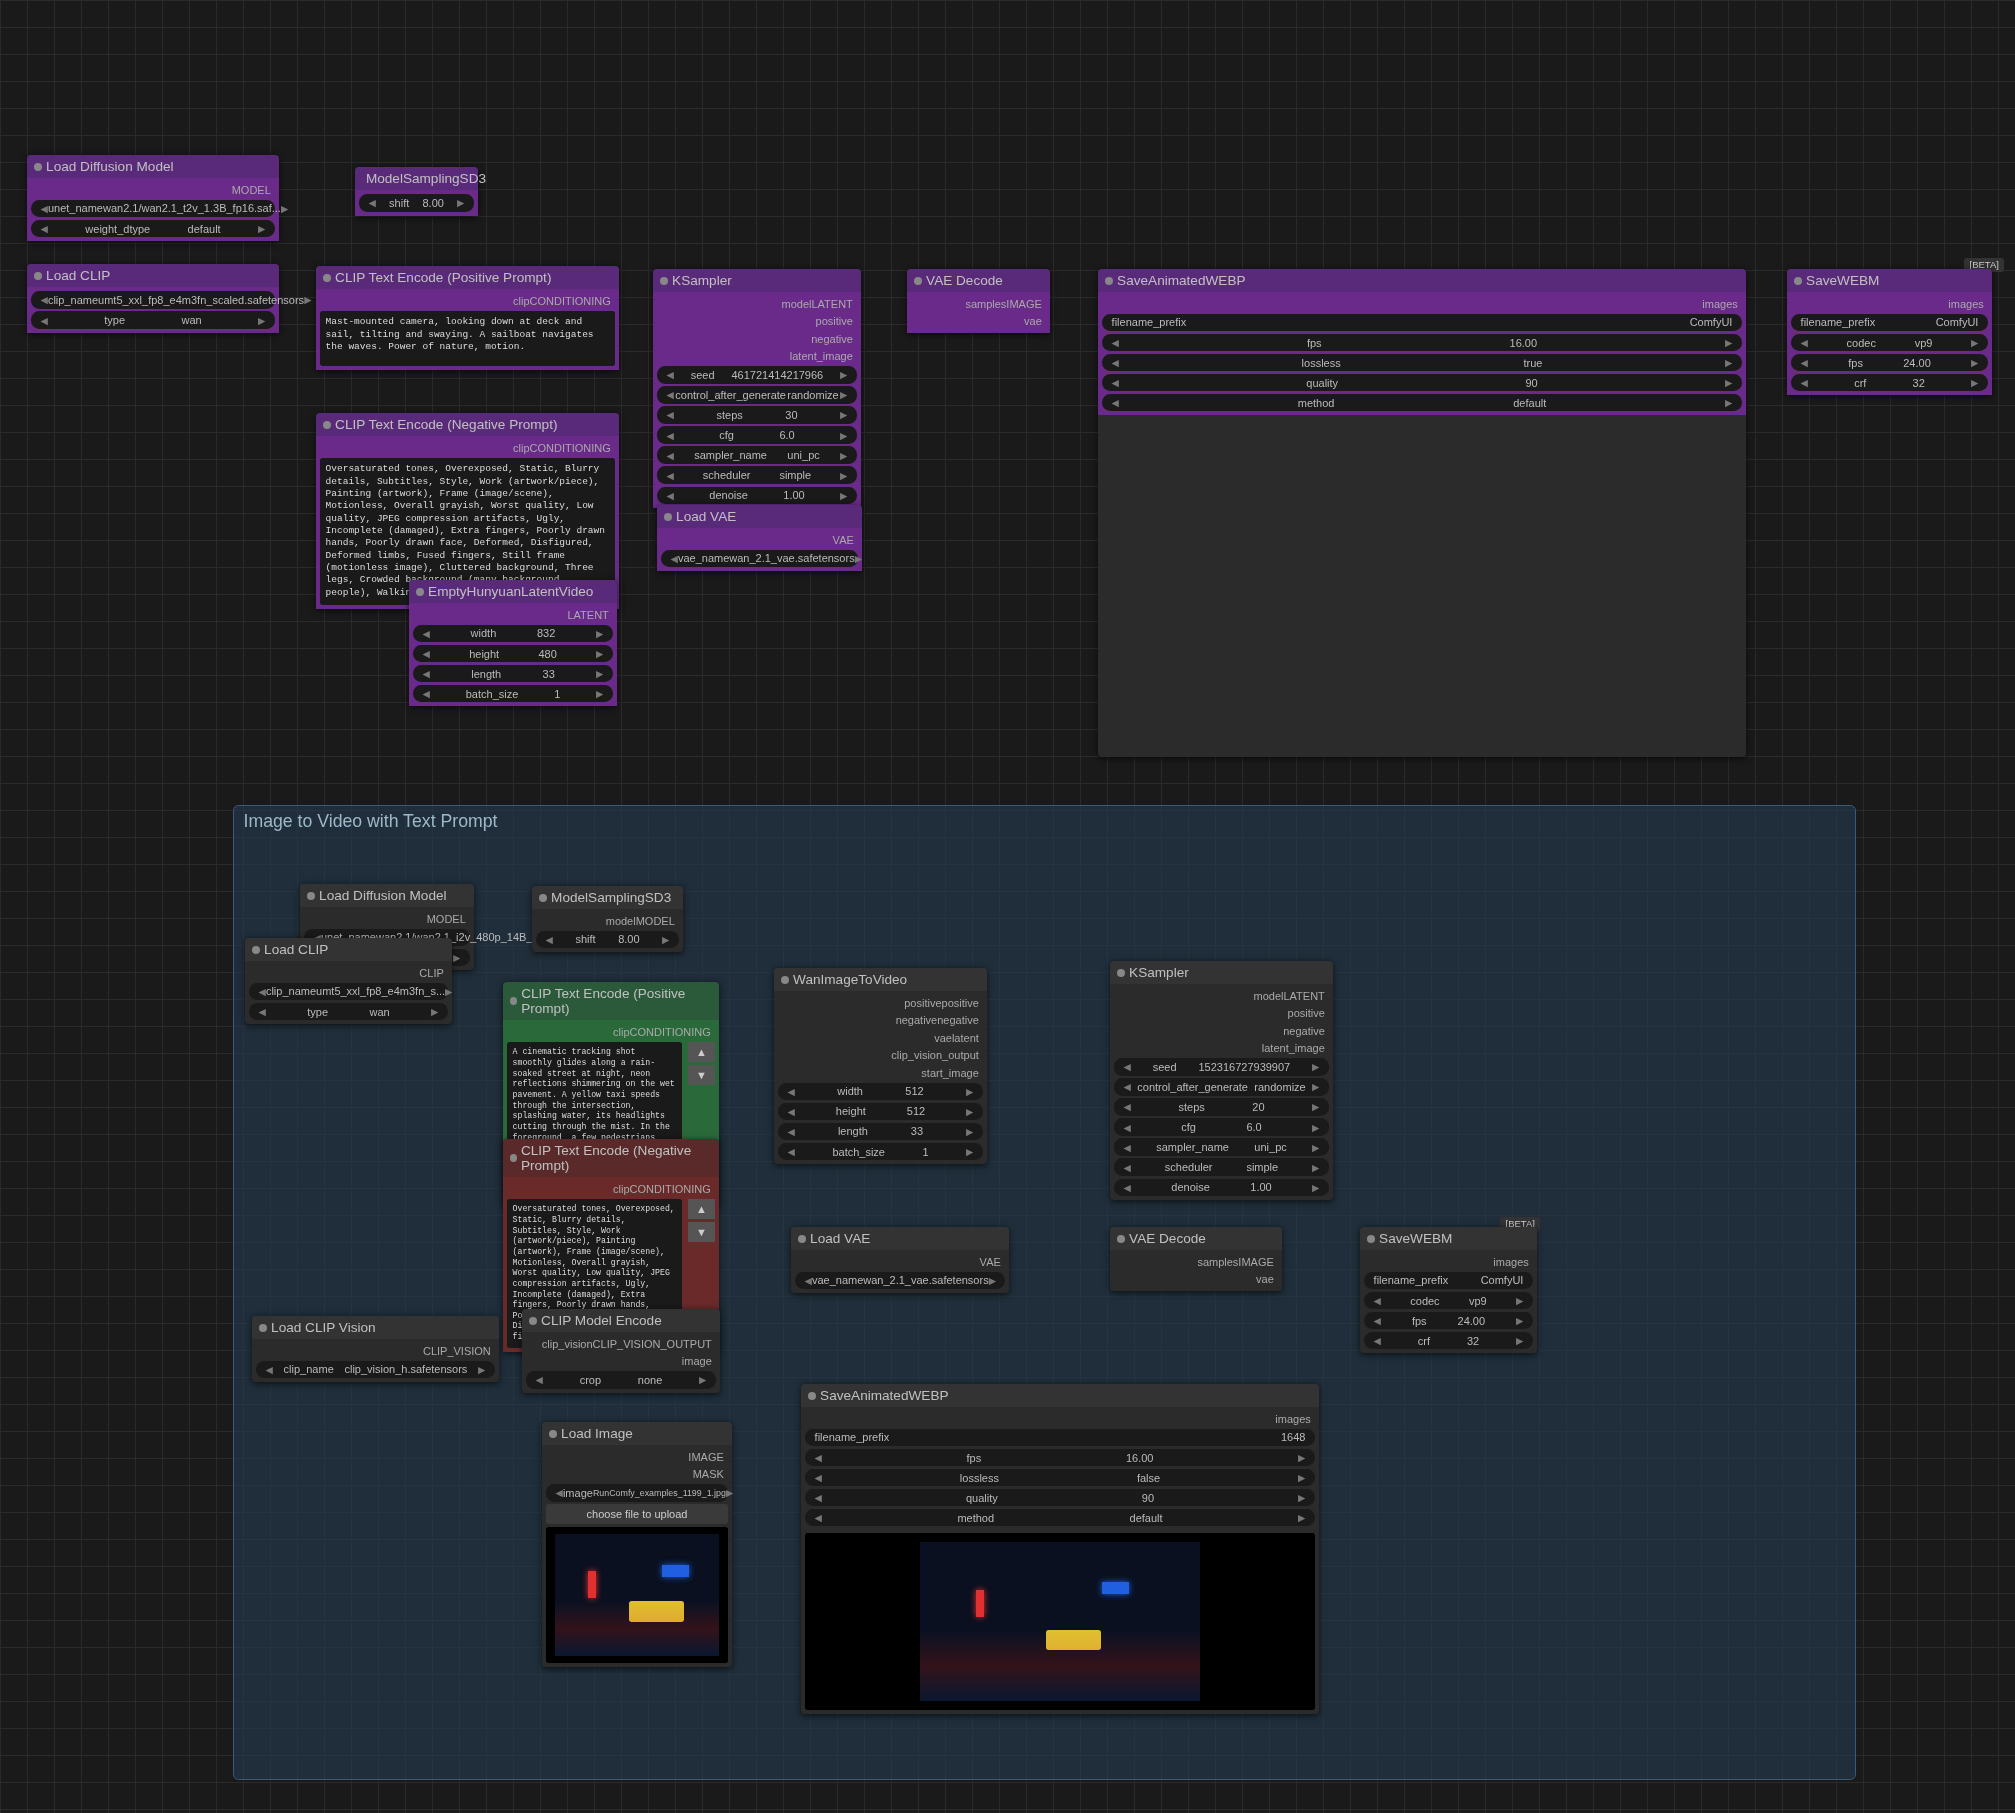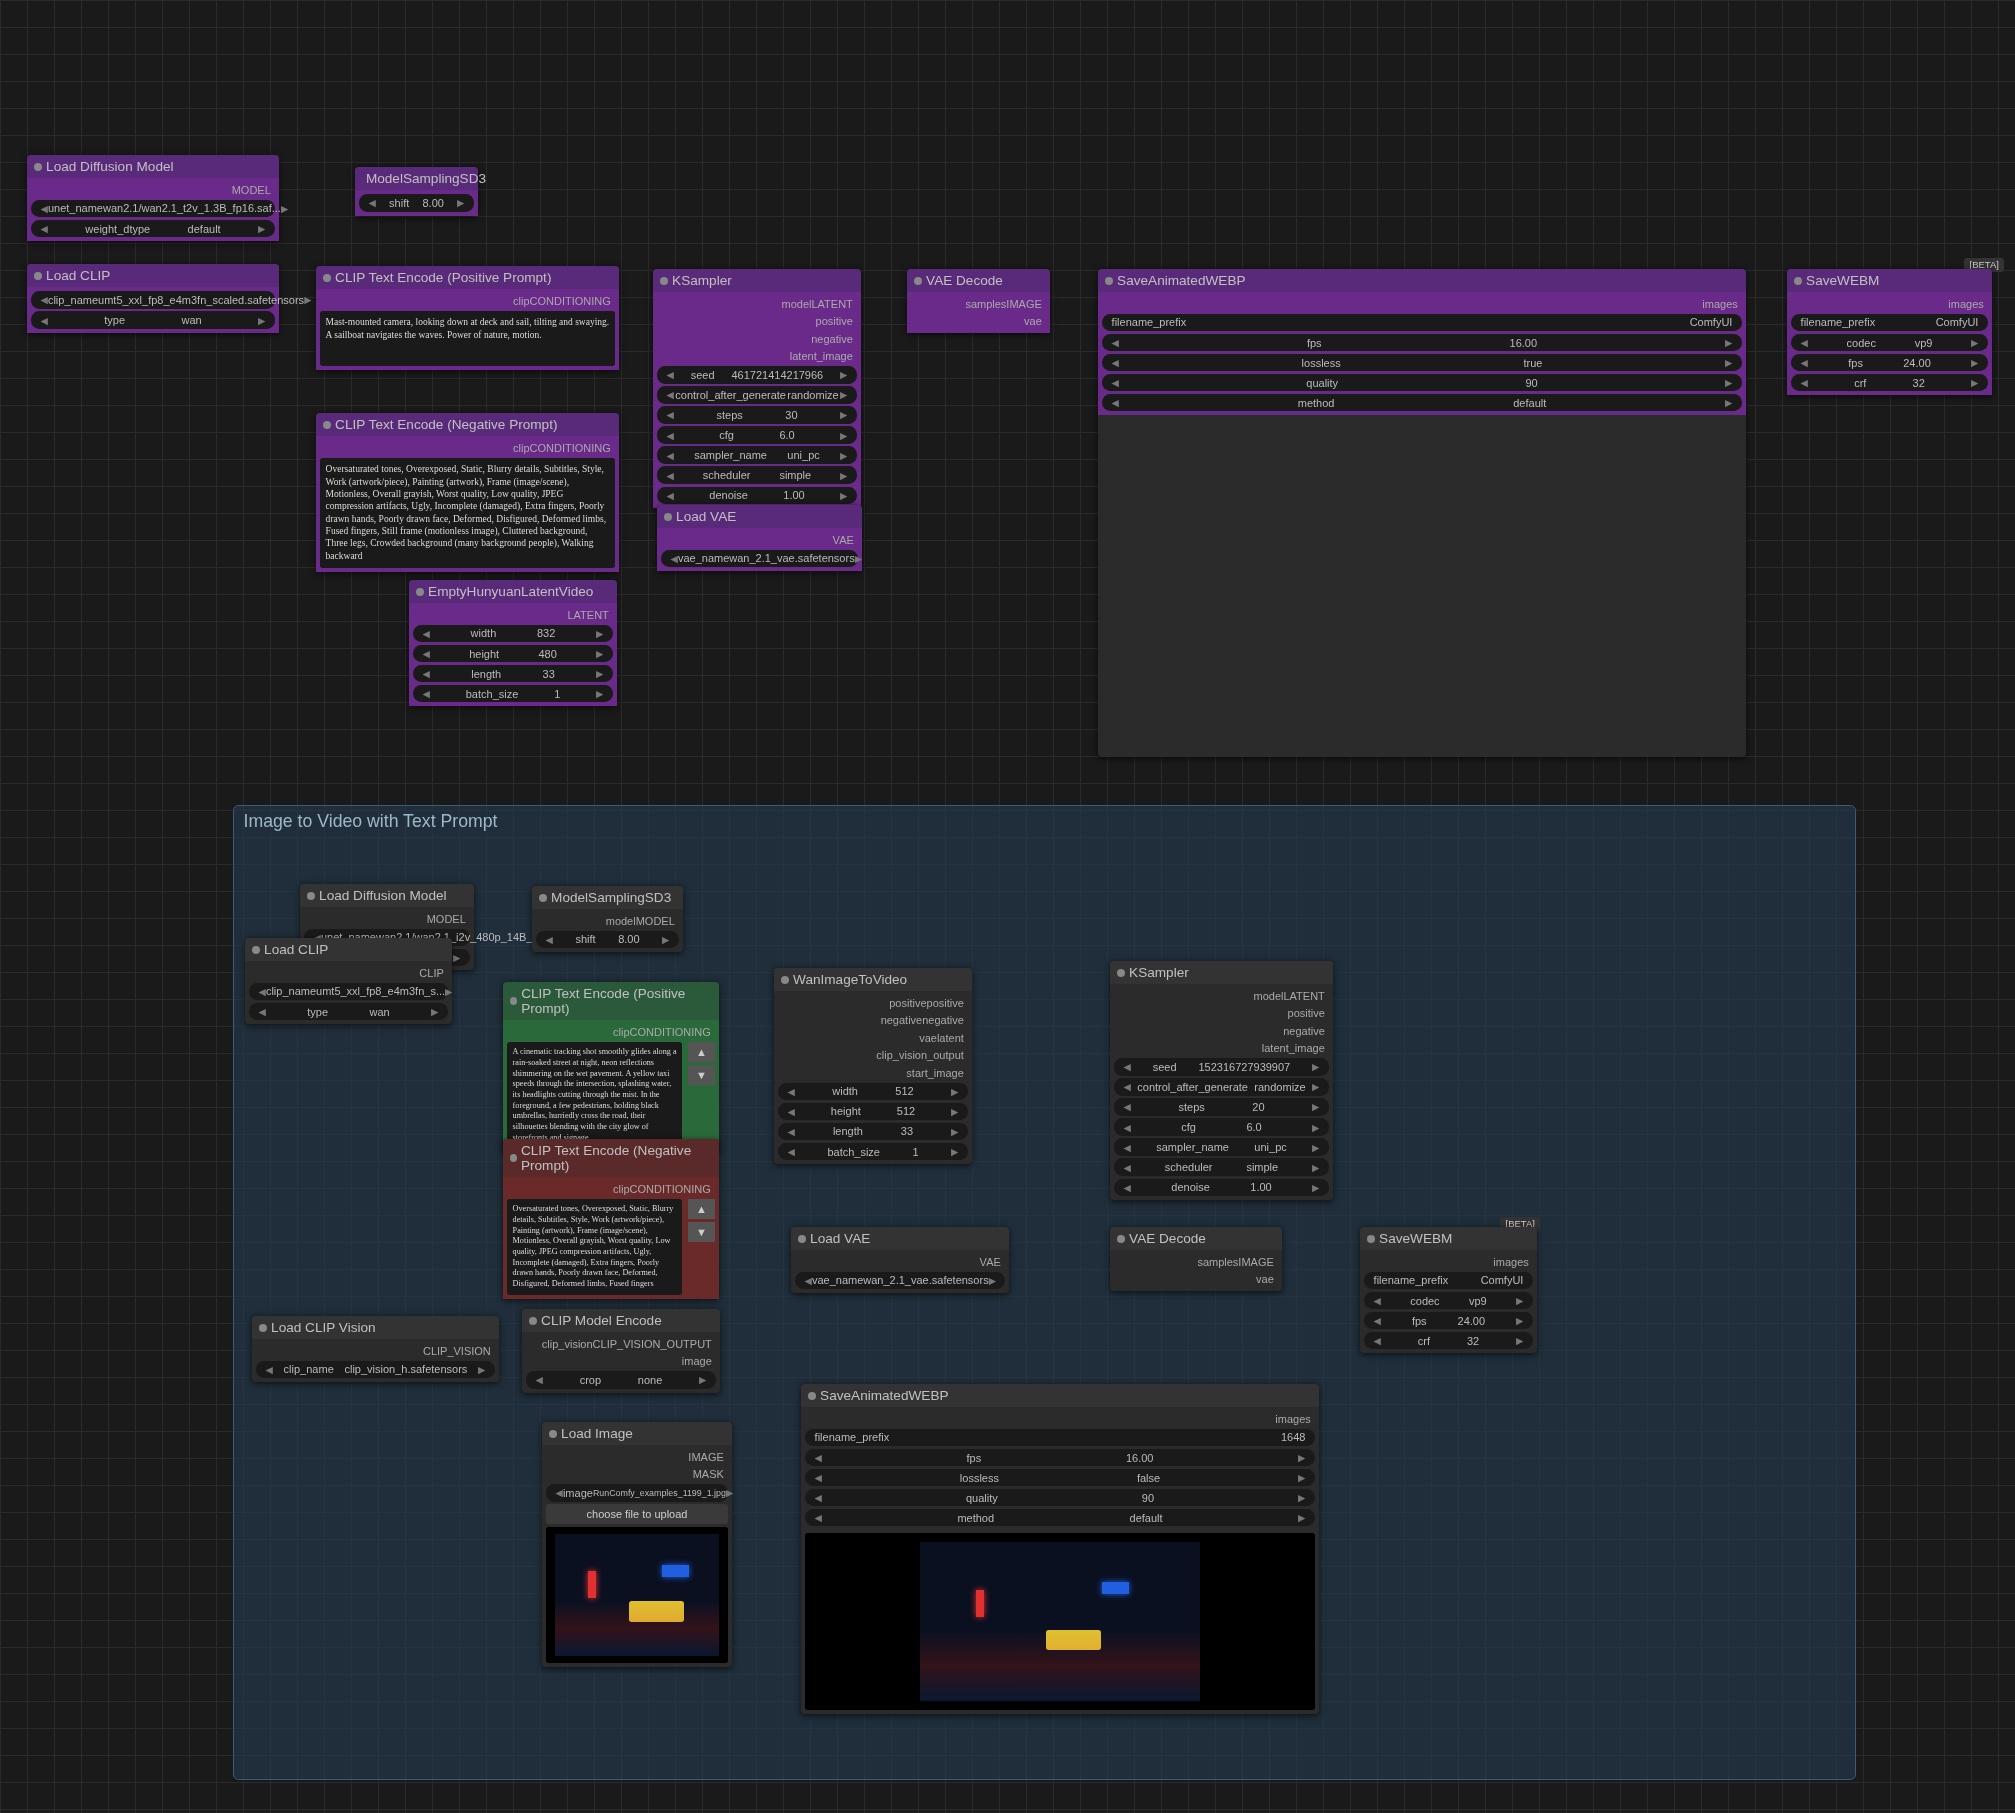--- a/index.html
+++ b/index.html
@@ -15,21 +15,21 @@
 .node.green .hdr{background:#2a5a3a}
 .node.green .body{background:#2a6a3a}
 .node.red .hdr{background:#5a2a2a}
 .node.red .body{background:#6a2a2a}
 .hdr{background:#333;color:#c0c0c0;font-size:13.6px;padding:4.1px 6.8px;border-radius:4.1px 4.1px 0 0;display:flex;align-items:center;gap:4.1px}
 .hdr .bullet{width:8.2px;height:8.2px;border-radius:50%;background:#888}
 .body{padding:4.1px;display:flex;flex-direction:column;gap:2.7px}
 .socket-row{display:flex;justify-content:flex-end;font-size:11px;color:#aaa;padding:1.4px 4.1px}
 .widget{background:#1a1a1a;border-radius:8.2px;padding:2.7px 9.5px;display:flex;justify-content:space-between;align-items:center;font-size:11px;color:#bbb}
 .widget .arrow{color:#777;font-size:9.5px;cursor:pointer}
-.textarea{background:#1a1a1a;color:#ddd;font-size:9.5px;padding:5.5px;font-family:Liberation Serif, serif;border-radius:2.7px;min-height:55px;line-height:1.3;white-space:pre-wrap;word-wrap:break-word}
+.textarea{background:#1a1a1a;color:#ddd;font-size:9.5px;padding:5.5px;font-family:Liberation Mono, monospace;border-radius:2.7px;min-height:55px;line-height:1.3;white-space:pre-wrap;word-wrap:break-word}
 .btn{background:#3a3a3a;color:#ccc;text-align:center;padding:4.1px;border-radius:2.7px;font-size:11px;cursor:pointer}
 .preview{background:#000;height:136px;border-radius:2.7px;display:flex;align-items:center;justify-content:center}
 .preview .scene{width:90%;height:90%;background:linear-gradient(#0a1020 60%,#050505);position:relative;overflow:hidden}
 .preview .neon{position:absolute;top:30%;left:20%;width:8.2px;height:27px;background:#e03030;box-shadow:0 0 6.8px #e03030}
 .preview .neon2{position:absolute;top:25%;left:65%;width:27px;height:12.3px;background:#2060e0;box-shadow:0 0 6.8px #2060e0}
 .preview .taxi{position:absolute;top:55%;left:45%;width:55px;height:20.5px;background:#e0c030;border-radius:2.7px}
 .preview .refl{position:absolute;bottom:0;left:0;right:0;height:45%;background:linear-gradient(transparent,rgba(224,48,48,.2),rgba(32,96,224,.2))}
 .beta{position:absolute;background:#333;color:#ccc;font-size:9.5px;padding:1.4px 5.5px;border-radius:2.7px}
 .arrows{display:flex;flex-direction:column;gap:2.7px;margin-left:5.5px}
 .arrows div{width:27px;height:20.5px;background:#555;display:flex;align-items:center;justify-content:center;color:#ccc;cursor:pointer}
@@ -484,21 +484,21 @@
     <div style="display:flex">
       <div class="textarea" style="flex:1;font-size:8.2px;min-height:89px">Oversaturated tones, Overexposed, Static, Blurry details, Subtitles, Style, Work (artwork/piece), Painting (artwork), Frame (image/scene), Motionless, Overall grayish, Worst quality, Low quality, JPEG compression artifacts, Ugly, Incomplete (damaged), Extra fingers, Poorly drawn hands, Poorly drawn face, Deformed, Disfigured, Deformed limbs, Fused fingers</div>
       <div class="arrows">
             <div>▲</div>
             <div>▼</div>
           </div>
     </div>
   </div>
 </div>
 
-<div class="node" style="left:774px;top:968px;width:198px">
+<div class="node" style="left:774px;top:968px;width:213px">
   <div class="hdr">
         <span class="bullet"></span>
         <span>WanImageToVideo</span>
       </div>
   <div class="body">
     <div class="socket-row">
           <span>positive</span>
           <span>positive</span>
         </div>
     <div class="socket-row">

